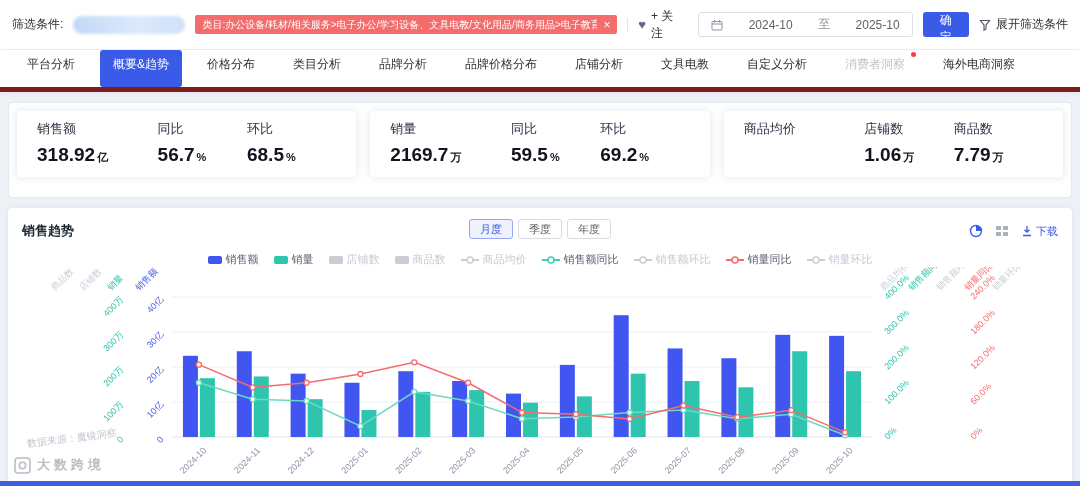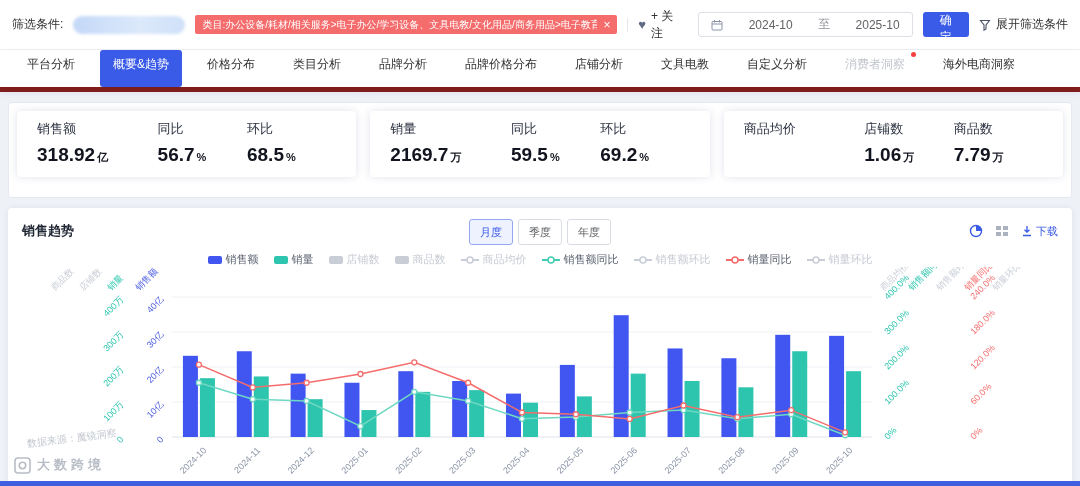--- a/index.html
+++ b/index.html
@@ -36,21 +36,21 @@
   .kpi-label{font-size:13px;color:#2b3140}
   .kpi-value{white-space:nowrap}
   .kpi-value .num{font-size:19px;font-weight:bold;color:#12151f}
   .kpi-value .unit{font-size:11px;font-weight:bold;color:#12151f;margin-left:2px}
 
   
   .chart-card{margin:10px 8px 0;background:#fff;border-radius:4px;box-shadow:0 0 6px rgba(40,60,120,.07);padding:11px 14px 0;position:relative;height:302px}
   .chart-head{display:flex;align-items:center;height:24px}
   .chart-title{font-weight:bold;font-size:13px;color:#1f2633}
   .period-group{position:absolute;left:50%;transform:translateX(-50%);top:11px;display:flex;gap:5px}
-  .period-btn{font-size:11px;height:26px;padding:0 10px;border:1px solid #d9dce3;background:#fff;border-radius:3px;color:#606266;cursor:pointer;font-family:inherit}
+  .period-btn{font-size:11px;height:20px;padding:0 10px;border:1px solid #d9dce3;background:#fff;border-radius:3px;color:#606266;cursor:pointer;font-family:inherit}
   .period-btn.active{color:#3a5ae8;border-color:#94a7f3;background:#eef2fe}
   .head-icons{margin-left:auto;display:flex;align-items:center;gap:12px}
   .download{display:inline-flex;align-items:center;gap:3px;color:#3a5ae8;font-size:11px;cursor:pointer}
   .legend-row{display:flex;justify-content:center;align-items:center;gap:15px;margin-top:9px;font-size:11px;flex-wrap:nowrap}
   .lg-item{display:inline-flex;align-items:center;gap:4px;cursor:pointer}
   .lg-label{color:#5c6370}
   .lg-item.off .lg-label{color:#c6cad2}
 
   
   .watermark{position:absolute;left:14px;bottom:12px;z-index:5;pointer-events:none}

